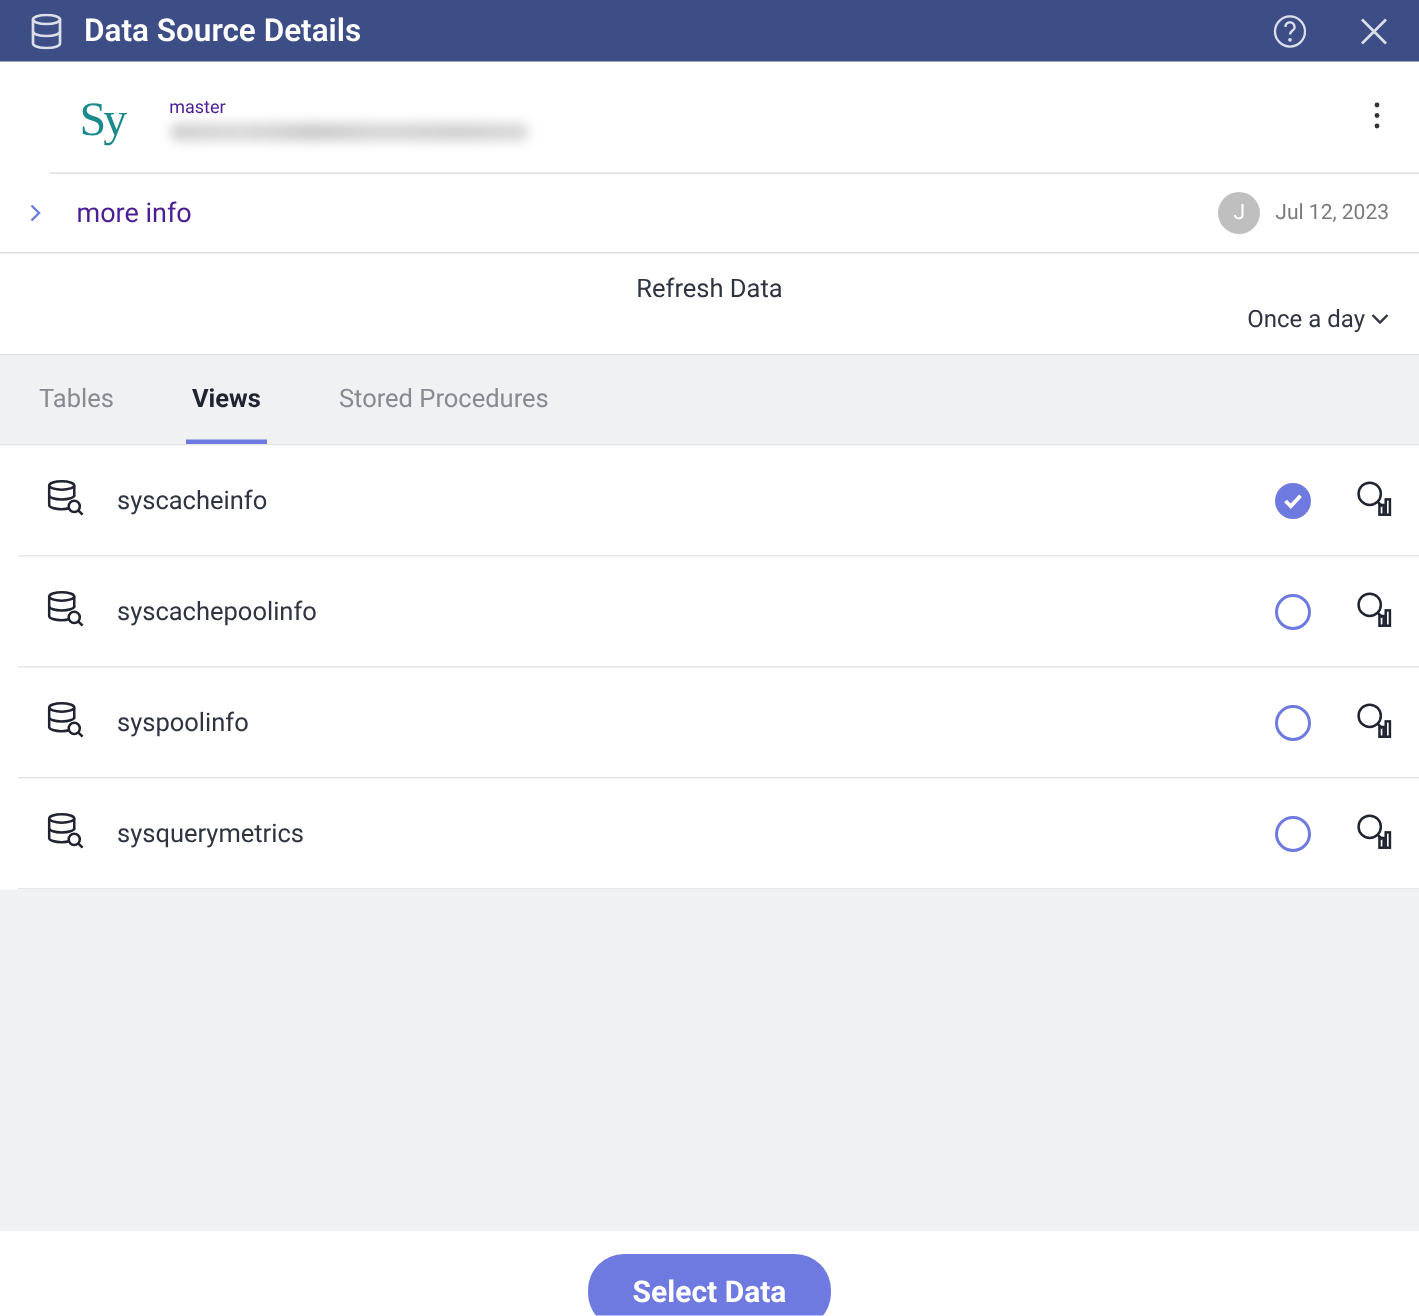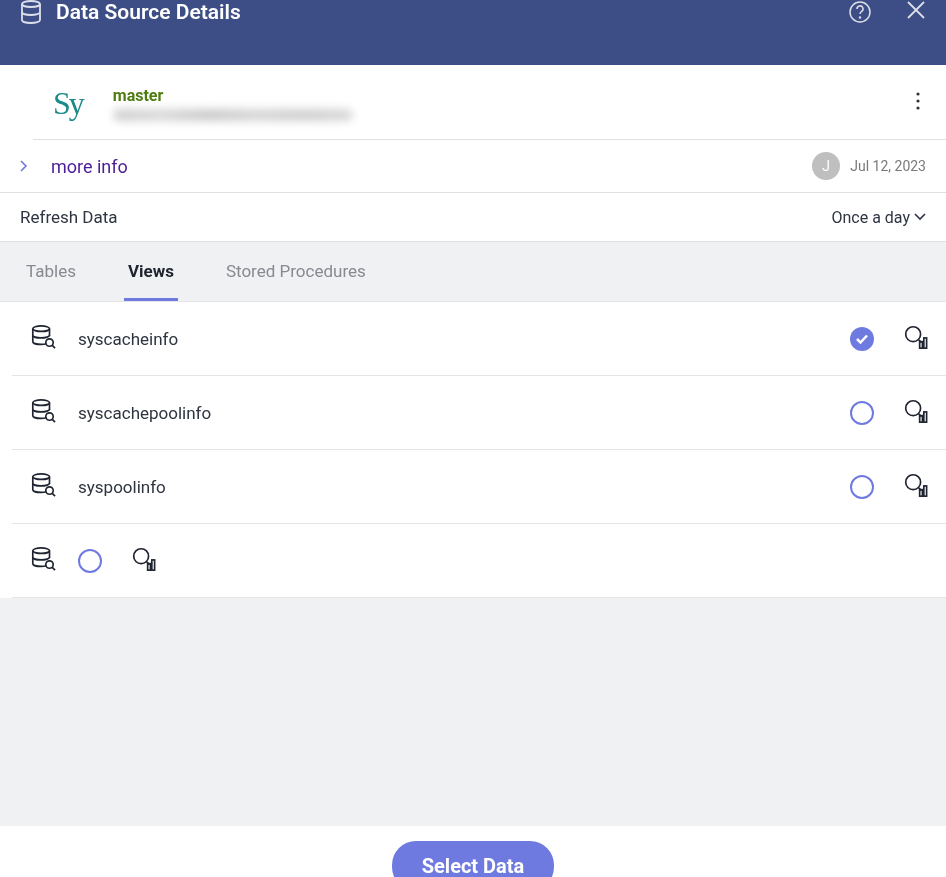--- a/index.html
+++ b/index.html
@@ -9,23 +9,23 @@
       font-family: -apple-system, BlinkMacSystemFont, "Segoe UI", Roboto, sans-serif;
     }
     body {
       background: #fff;
       width: 946px;
       height: 877px;
       overflow: hidden;
     }
     .header {
       background: #3d4e87;
-      height: 65px;
-      display: flex;
-      align-items: flex-start;
+      height: 41px;
+      display: flex;
+      align-items: center;
       padding: 0 20px;
       gap: 14px;
     }
     .header-title {
       color: #fff;
       font-size: 21px;
       font-weight: 600;
       flex: 1;
     }
     .header-icon {
@@ -44,23 +44,23 @@
     }
     .logo {
       color: #1a8a8a;
       font-family: "Times New Roman", serif;
       font-size: 32px;
       font-weight: 400;
       letter-spacing: -2px;
       margin-right: 30px;
     }
     .source-name {
-      font-size: 16px;
-      font-weight: 700;
-      color: #4d7c0f;
+      font-size: 12px;
+      font-weight: 400;
+      color: #4c1d95;
     }
     .source-sub {
       margin-top: 4px;
       width: 240px;
       height: 12px;
       border-radius: 6px;
       filter: blur(4px);
       background: linear-gradient(90deg, #b0b0b0 0%, #c0c0c0 20%, #a8a8a8 40%, #bbb 60%, #b0b0b0 80%, #c0c0c0 100%);
       opacity: 0.6;
     }
@@ -102,20 +102,21 @@
     }
     .date {
       color: #7a7a7a;
       font-size: 14px;
     }
     .refresh-row {
       display: flex;
       align-items: center;
       padding: 14px 20px;
       border-bottom: 1px solid #e0e0e0;
+      flex-direction: column;
     }
     .refresh-label {
       font-size: 17px;
       color: #2e3440;
     }
     .refresh-value {
       margin-left: auto;
       font-size: 16px;
       color: #2e3440;
       cursor: pointer;
@@ -343,20 +344,21 @@
     </div>
     <div class="list-row">
       <span><svg class="db-icon" viewBox="0 0 28 28" fill="none" stroke="currentColor" stroke-width="1.8">
   <ellipse cx="12" cy="5" rx="9" ry="3"></ellipse>
   <path d="M3 5 V19 C3 20.7 7 22 12 22 C14.2 22 16.2 21.7 17.8 21.2"></path>
   <path d="M21 5 V13"></path>
   <path d="M3 12 C3 13.7 7 15 12 15 C17 15 21 13.7 21 12"></path>
   <circle cx="21" cy="20" r="4"></circle>
   <path d="M24 23 L27 26"></path>
 </svg></span>
+      <div class="view-name">sysquerymetrics</div>
       <div class="check-circle unchecked"></div>
       <span><svg class="lens-icon" viewBox="0 0 28 28" fill="none" stroke="currentColor" stroke-width="1.8">
   <circle cx="12" cy="11" r="8"></circle>
   <path d="M18 17 L21 20"></path>
   <rect x="19" y="19" width="3" height="7" rx="0"></rect>
   <rect x="23.5" y="15" width="3" height="11" rx="0"></rect>
 </svg></span>
     </div>
   </div>
 

